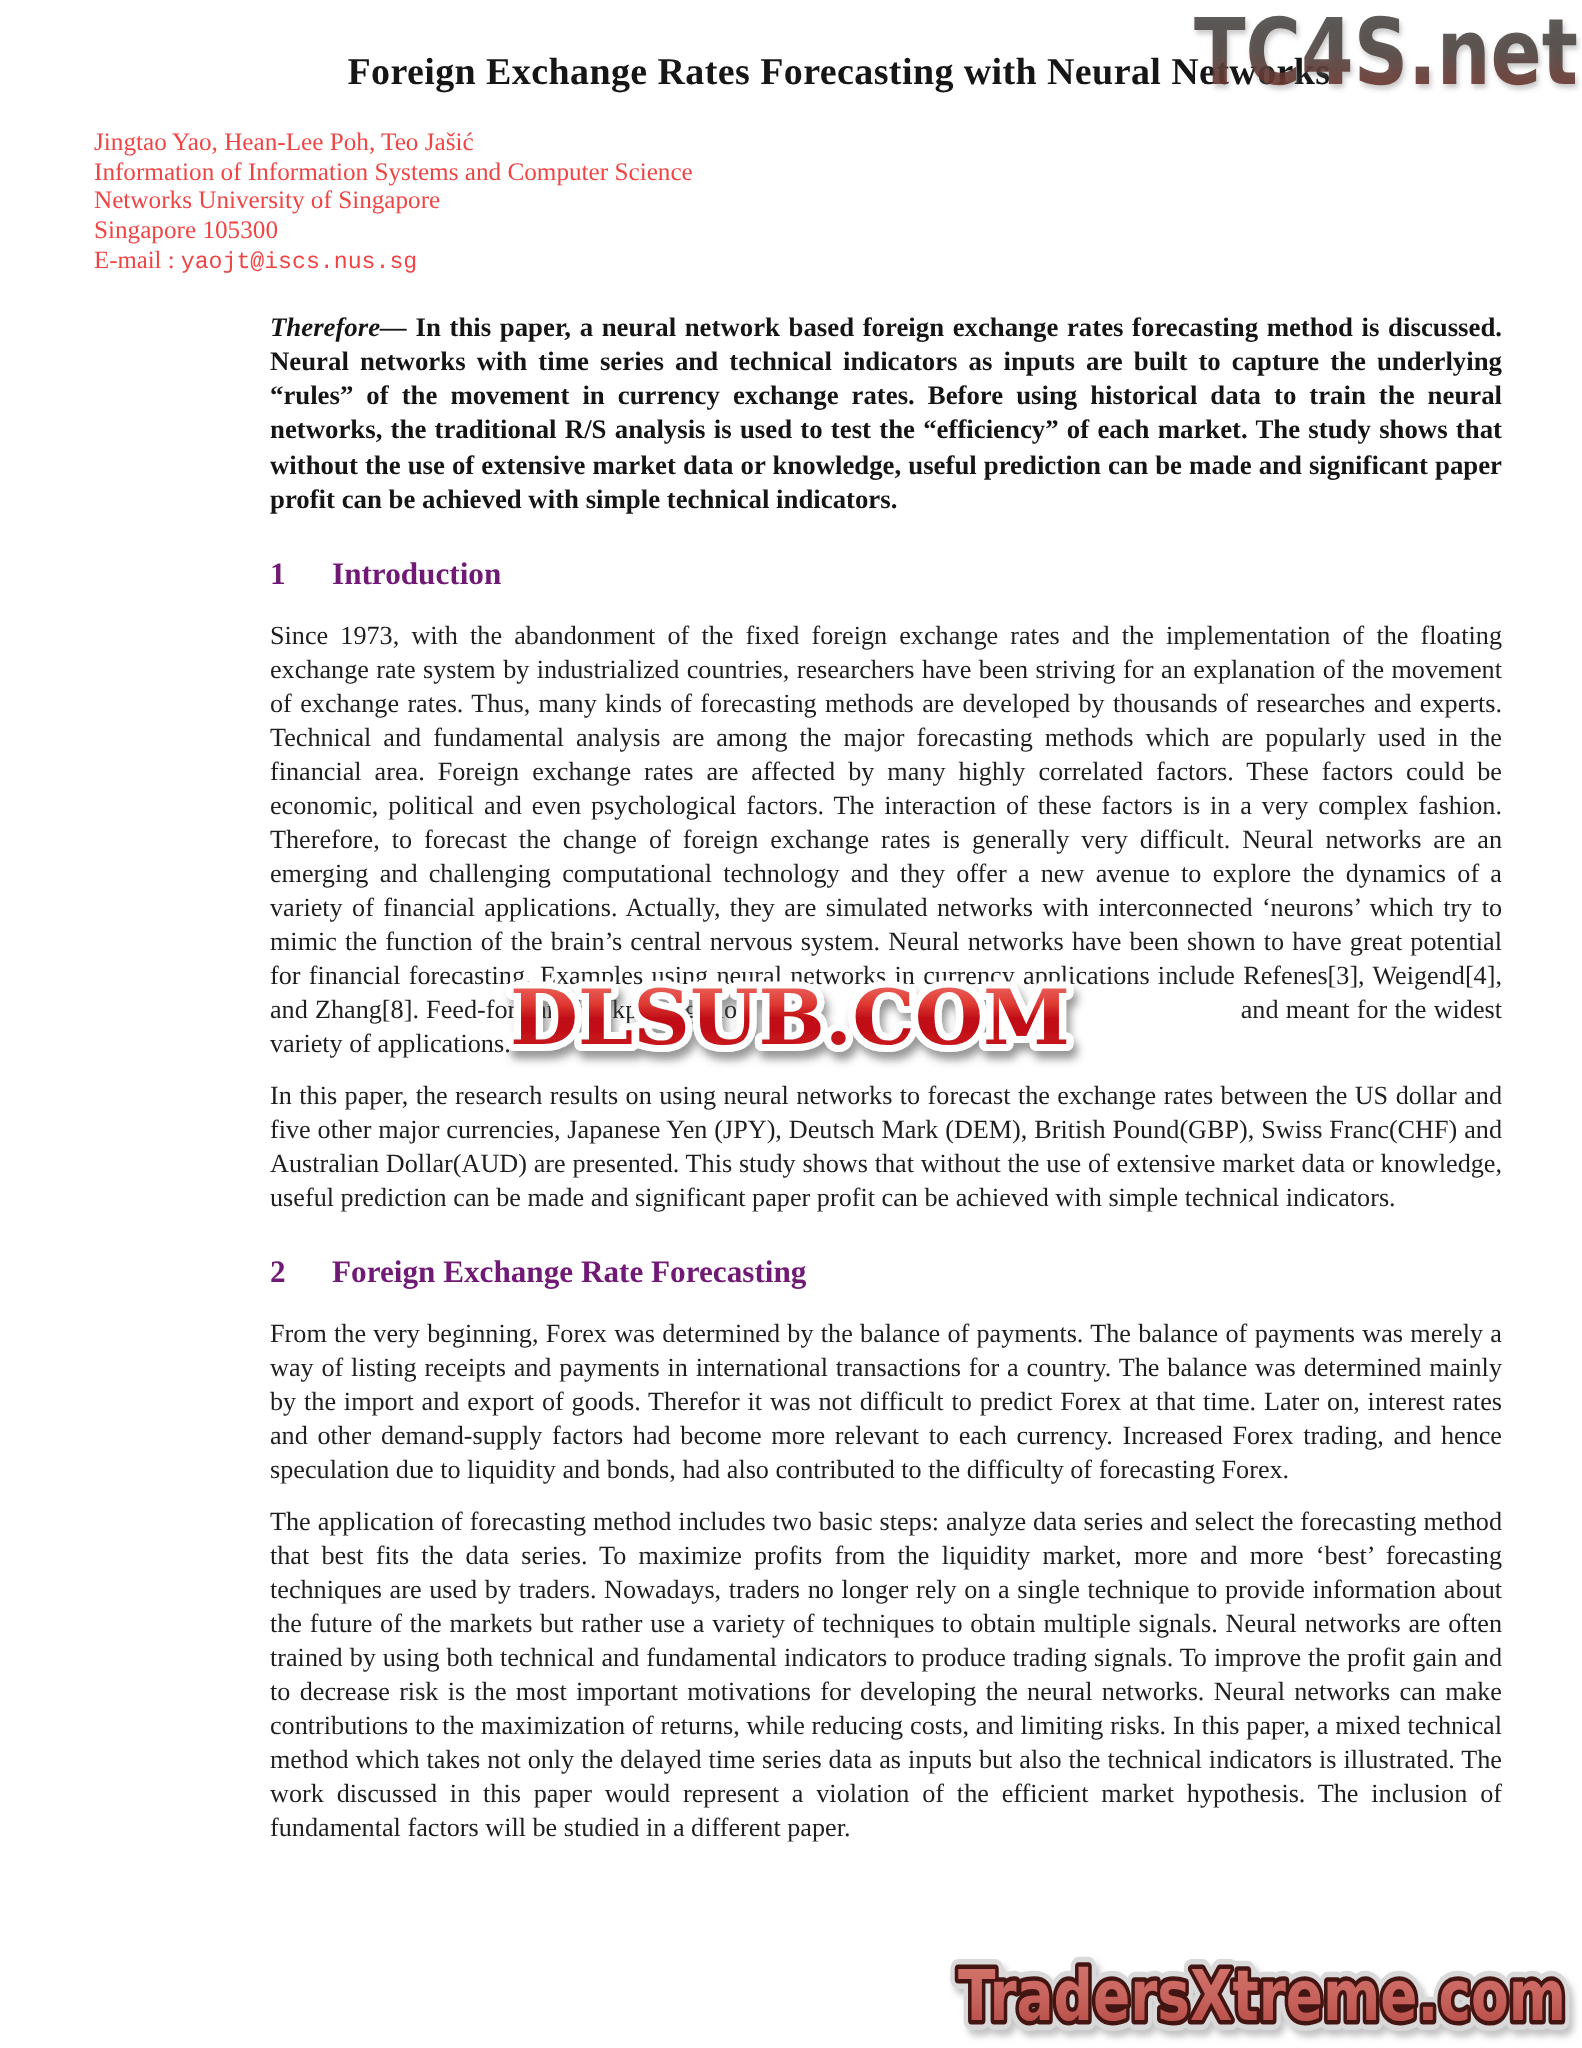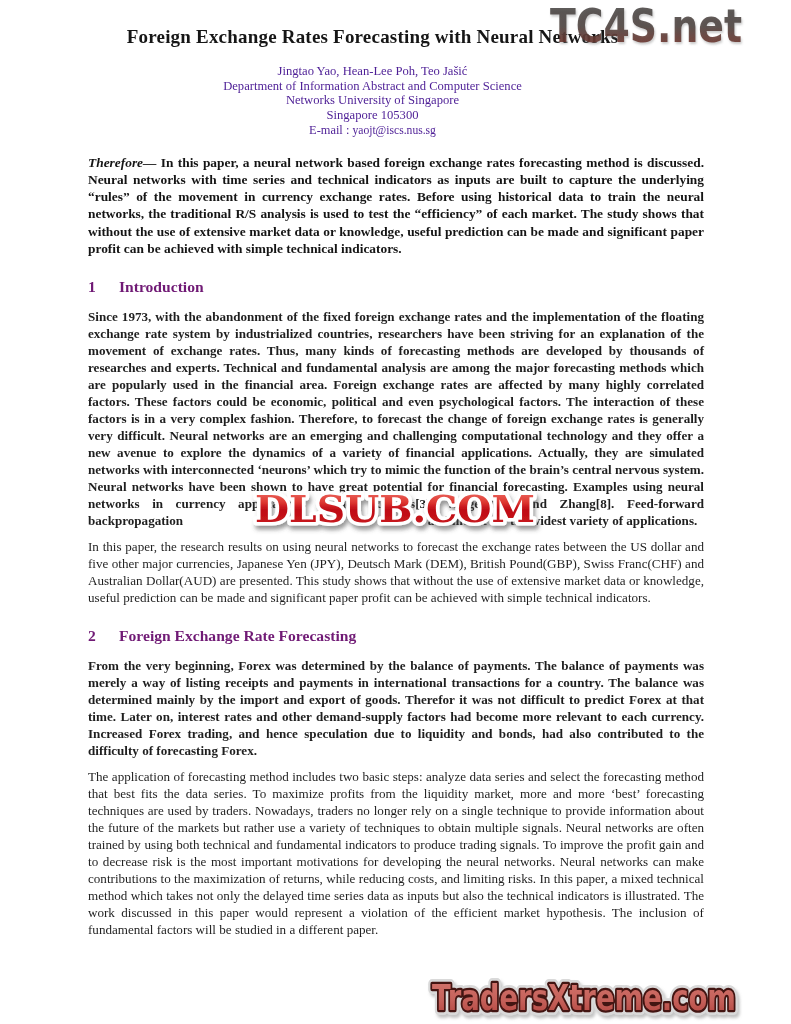--- a/index.html
+++ b/index.html
@@ -4,41 +4,41 @@
 <style>
   html, body { margin: 0; padding: 0; }
   body {
     width: 791px; height: 1024px;
     background: #ffffff;
     position: relative;
     overflow: hidden;
     font-family: "Liberation Serif", "DejaVu Serif", serif;
     color: #1b1b1b;
   }
-  .page { position: relative; width: 745px; height: 1024px; }
+  .page { position: relative; width: 745px; height: 1024px; padding-left: 47px; }
 
   .paper-title {
     text-align: center;
     padding-top: 26px;
     font-size: 19px;
     font-weight: bold;
     letter-spacing: 0.2px;
     color: #161616;
   }
 
   .author-block {
-    text-align: center;
+    text-align: left;
     margin-top: 16px;
     font-size: 12.6px;
     line-height: 14.7px;
-    color: #4c1d95;
+    color: #ef4444;
   }
   .email-line { font-size: 12.4px; }
   .email-value {
-    font-family: Liberation Serif, serif;
+    font-family: Liberation Mono, monospace;
     font-size: 11.6px;
   }
 
   .abstract {
     width: 616px;
     margin: 15px auto 0 88px;
     font-weight: bold;
     font-size: 13.4px;
     line-height: 17.3px;
     text-align: justify;
@@ -56,21 +56,21 @@
   .section-number { display: inline-block; min-width: 14px; margin-right: 17px; }
 
   .para {
     width: 616px;
     margin: 9px auto 0 88px;
     font-size: 13.1px;
     line-height: 17.0px;
     text-align: justify;
     color: #1f1f1f;
   }
-  .para.first { margin-top: 12px; font-weight: bold; }
+  .para.first { margin-top: 12px; }
   .italic { }
 
   .wm-gap { display: inline-block; width: 238px; height: 2px; }
 
   
   .wm { position: absolute; pointer-events: none; }
   .wm-tc4s   { top: -4px; right: -3px; }
   .wm-dlsub  { top: 481px; left: 246px; }
   .wm-traders{ top: 972px; right: 1px; }
 
@@ -82,21 +82,21 @@
 </style>
 </head>
 <body>
 
 <div class="page">
 
   <div class="paper-title">Foreign Exchange Rates Forecasting with Neural Networks</div>
 
   <div class="author-block">
     <div>Jingtao Yao, Hean-Lee Poh, Teo Jašić</div>
-    <div>Department of Information Abstract and Computer Science</div>
+    <div>Information of Information Systems and Computer Science</div>
     <div>Networks University of Singapore</div>
     <div>Singapore 105300</div>
     <div class="email-line"><span>E-mail : </span><span class="email-value">yaojt@iscs.nus.sg</span></div>
   </div>
 
   <div class="abstract">
     <span class="abstract-label">Therefore—</span>
     <span>In this paper, a neural network based foreign exchange rates forecasting method is discussed. Neural networks with time series and technical indicators as inputs are built to capture the underlying “rules” of the movement in currency exchange rates. Before using historical data to train the neural networks, the traditional R/S analysis is used to test the “efficiency” of each market. The study shows that without the use of extensive market data or knowledge, useful prediction can be made and significant paper profit can be achieved with simple technical indicators.</span>
   </div>
 

